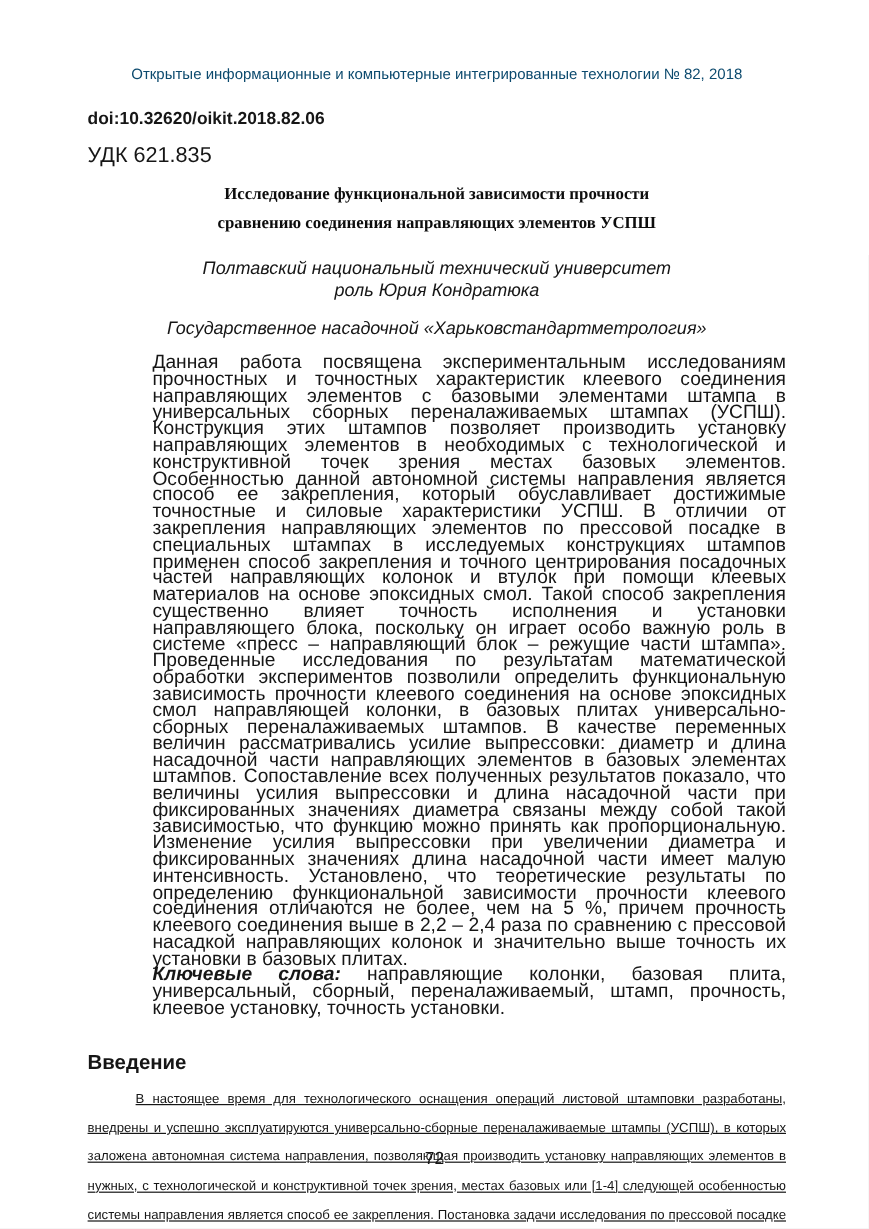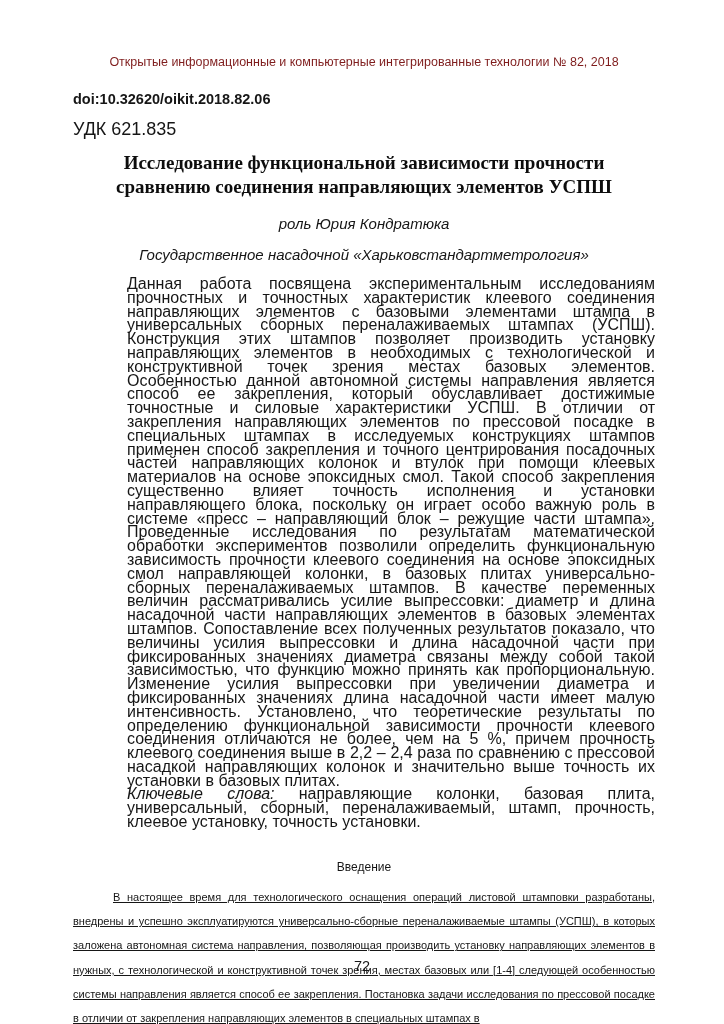--- a/index.html
+++ b/index.html
@@ -12,42 +12,42 @@
     color: #161616;
     font-family: "Liberation Sans", sans-serif;
     overflow: hidden;
     box-sizing: border-box;
     padding: 55px 69px 0 73px;
   }
   .journal-header {
     text-align: center;
     font-size: 12.5px;
     line-height: 15px;
-    color: #7f1d1d;
+    color: #0c4a6e;
   }
   .doi-line {
     margin-top: 21px;
     font-size: 14.5px;
     font-weight: bold;
     line-height: 17px;
   }
   .udc-row {
     margin-top: 13px;
     display: flex;
     justify-content: space-between;
     align-items: baseline;
     font-size: 18px;
     line-height: 17px;
   }
   .paper-title {
     margin: 13px auto 0 auto;
     text-align: center;
     font-family: "Liberation Serif", serif;
     font-weight: bold;
-    font-size: 19px;
+    font-size: 14px;
     line-height: 24px;
     color: #0d0d0d;
   }
   .affiliation {
     margin-top: 15px;
     text-align: center;
     font-style: italic;
     font-size: 15px;
     line-height: 19px;
   }
@@ -59,26 +59,26 @@
     line-height: 19px;
   }
   .abstract-block {
     margin-top: 13px;
     margin-left: 54px;
     font-size: 16px;
     line-height: 13.8px;
     text-align: justify;
   }
   .abstract-block p { margin: 0; }
-  .kw-label { font-weight: normal; font-style: italic; }
+  .kw-label { font-weight: bold; font-style: italic; }
   .section-heading {
     margin: 29px 0 0 0;
-    text-align: center;
-    font-size: 12px;
-    font-weight: normal;
+    text-align: left;
+    font-size: 17px;
+    font-weight: bold;
     line-height: 18px;
   }
   .intro-paragraph {
     margin: 9px 0 0 0;
     font-size: 11px;
     line-height: 24.3px;
     text-align: justify;
     text-indent: 40px;
     text-decoration: underline;
   }
@@ -103,20 +103,21 @@
   <div class="udc-row">
     <span class="udc">УДК 621.835</span>
   </div>
 
   <h1 class="paper-title">
     <span style="display:block">Исследование функциональной зависимости прочности</span>
     <span style="display:block">сравнению соединения направляющих элементов УСПШ</span>
   </h1>
 
   <div class="affiliation">
+    <span style="display:block">Полтавский национальный технический университет</span>
     <span style="display:block">роль Юрия Кондратюка</span>
   </div>
 
   <div class="affiliation-2">Государственное насадочной «Харьковстандартметрология»</div>
 
   <div class="abstract-block">
     <p class="abstract-text">Данная работа посвящена экспериментальным исследованиям прочностных и точностных характеристик клеевого соединения направляющих элементов с базовыми элементами штампа в универсальных сборных переналаживаемых штампах (УСПШ). Конструкция этих штампов позволяет производить установку направляющих элементов в необходимых с технологической и конструктивной точек зрения местах базовых элементов. Особенностью данной автономной системы направления является способ ее закрепления, который обуславливает достижимые точностные и силовые характеристики УСПШ. В отличии от закрепления направляющих элементов по прессовой посадке в специальных штампах в исследуемых конструкциях штампов применен способ закрепления и точного центрирования посадочных частей направляющих колонок и втулок при помощи клеевых материалов на основе эпоксидных смол. Такой способ закрепления существенно влияет точность исполнения и установки направляющего блока, поскольку он играет особо важную роль в системе «пресс – направляющий блок – режущие части штампа». Проведенные исследования по результатам математической обработки экспериментов позволили определить функциональную зависимость прочности клеевого соединения на основе эпоксидных смол направляющей колонки, в базовых плитах универсально-сборных переналаживаемых штампов. В качестве переменных величин рассматривались усилие выпрессовки: диаметр и длина насадочной части направляющих элементов в базовых элементах штампов. Сопоставление всех полученных результатов показало, что величины усилия выпрессовки и длина насадочной части при фиксированных значениях диаметра связаны между собой такой зависимостью, что функцию можно принять как пропорциональную. Изменение усилия выпрессовки при увеличении диаметра и фиксированных значениях длина насадочной части имеет малую интенсивность. Установлено, что теоретические результаты по определению функциональной зависимости прочности клеевого соединения отличаются не более, чем на 5 %, причем прочность клеевого соединения выше в 2,2 – 2,4 раза по сравнению с прессовой насадкой направляющих колонок и значительно выше точность их установки в базовых плитах.</p>
     <p class="keywords-line"><span class="kw-label">Ключевые слова:</span><span class="kw-text"> направляющие колонки, базовая плита, универсальный, сборный, переналаживаемый, штамп, прочность, клеевое установку, точность установки.</span></p>
   </div>
 

